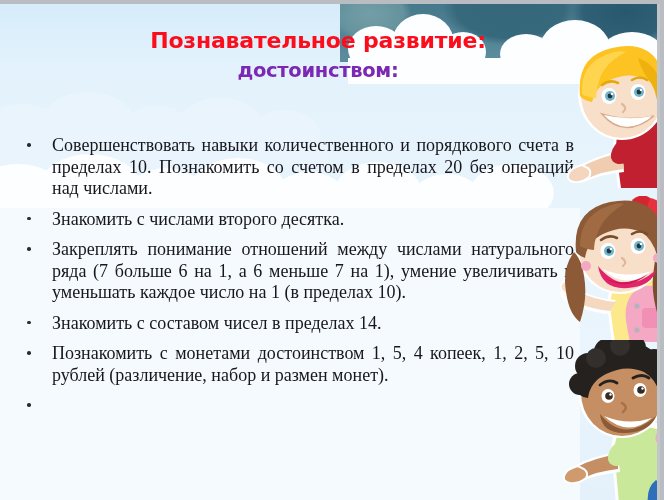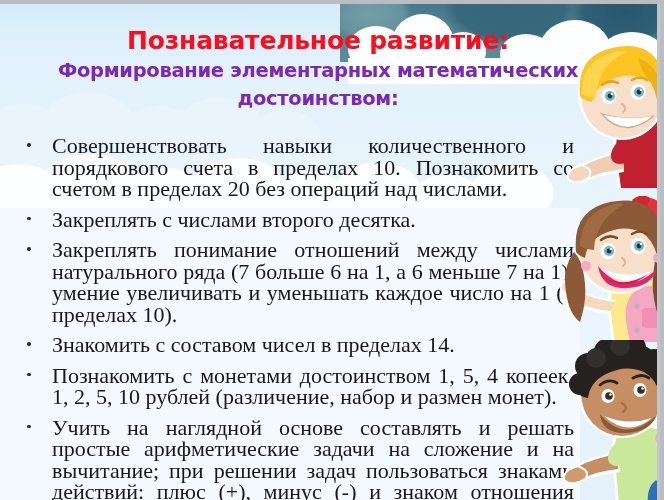--- a/index.html
+++ b/index.html
@@ -74,21 +74,21 @@
     position: absolute;
     left: 18px;
     top: 22px;
     width: 600px;
     text-align: center;
     z-index: 40;
   }
   .title-main {
     font-family: "DejaVu Sans", sans-serif;
     font-weight: bold;
-    font-size: 25px;
+    font-size: 22px;
     color: #fc0d1b;
     letter-spacing: -0.2px;
     line-height: 30px;
     white-space: nowrap;
   }
   .title-sub {
     font-family: "DejaVu Sans", sans-serif;
     font-weight: bold;
     font-size: 19.5px;
     color: #7b29b4;
@@ -102,21 +102,21 @@
     left: 22px;
     top: 131px;
     width: 552px;
     z-index: 40;
   }
   .bullet-item {
     position: relative;
     padding-left: 30px;
     margin-bottom: 9px;
     font-family: "Liberation Serif", serif;
-    font-size: 22px;
+    font-size: 18px;
     line-height: 21.5px;
     color: #17171c;
     text-align: justify;
     text-justify: inter-word;
   }
   .bullet-item:last-child { margin-bottom: 0; }
   .bullet-dot {
     position: absolute;
     left: 5px;
     top: 8px;
@@ -178,48 +178,46 @@
     <div class="puff" style="left:334px; top:8px;  width:88px; height:62px;"></div>
     <div class="puff" style="left:412px; top:20px; width:70px; height:50px;"></div>
     <div class="puff" style="left:470px; top:10px; width:84px; height:58px;"></div>
     <div class="cloud-base" style="left:-28px; top:54px; width:600px; height:30px;"></div>
   </div>
 
   <div class="cloud-base" style="left:0; top:204px; width:580px; height:296px; background:#f4fafe;"></div>
 
   <div class="title-block">
     <div class="title-main">Познавательное развитие:</div>
-    <div class="title-sub">Формирование элементарных математических</div>
     <div class="title-sub">достоинством:</div>
   </div>
 
   <div class="bullets">
     <div class="bullet-item">
       <span class="bullet-dot"></span>
       <span>Совершенствовать навыки количественного и порядкового счета в пределах 10. Познакомить со счетом в пределах 20 без операций над числами.</span>
     </div>
     <div class="bullet-item">
       <span class="bullet-dot"></span>
-      <span>Закреплять с числами второго десятка.</span>
+      <span>Знакомить с числами второго десятка.</span>
     </div>
     <div class="bullet-item">
       <span class="bullet-dot"></span>
       <span>Закреплять понимание отношений между числами натурального ряда (7 больше 6 на 1, а 6 меньше 7 на 1), умение увеличивать и уменьшать каждое число на 1 (в пределах 10).</span>
     </div>
     <div class="bullet-item">
       <span class="bullet-dot"></span>
       <span>Знакомить с составом чисел в пределах 14.</span>
     </div>
     <div class="bullet-item">
       <span class="bullet-dot"></span>
       <span>Познакомить с монетами достоинством 1, 5, 4 копеек, 1, 2, 5, 10 рублей (различение, набор и размен монет).</span>
     </div>
     <div class="bullet-item">
       <span class="bullet-dot"></span>
-      <span>Учить на наглядной основе составлять и решать простые арифметические задачи на сложение и на вычитание; при решении задач пользоваться знаками действий: плюс (+), минус (-) и знаком отношения равно (=).</span>
     </div>
   </div>
 
   <div class="kid" style="left:560px; top:34px;">
     <svg width="108" height="150" viewBox="0 0 108 150">
 
       <g>
 
         <path d="M56 92 q-4 10 -2 24 q2 20 4 34 h60 v-58 q-6 -14 -22 -18 q-22 -5 -40 18 z" fill="#ffffff"></path>
         <path d="M58 95 q-3 9 -1 22 q2 19 4 33 h56 v-54 q-6 -12 -20 -16 q-20 -4 -39 15 z" fill="#c0202f"></path>

